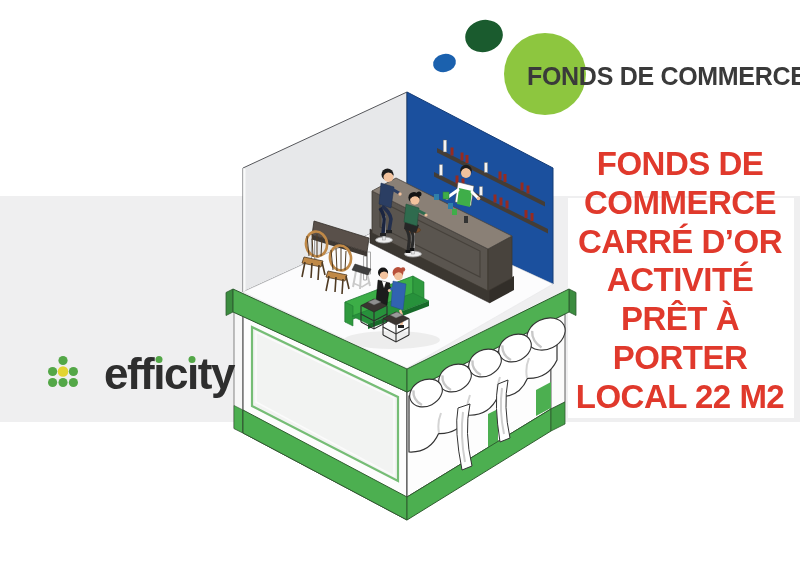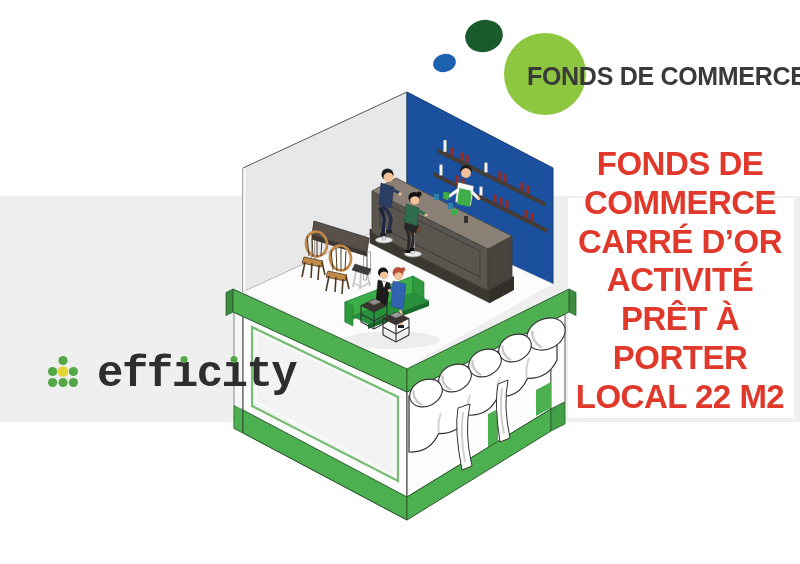--- a/index.html
+++ b/index.html
@@ -13,21 +13,21 @@
     position:absolute;left:556px;top:145px;width:248px;text-align:center;
     color:#E0392C;font-weight:700;font-size:33px;line-height:38.8px;letter-spacing:-0.5px;white-space:nowrap;
   }
   .badge-circle{position:absolute;left:504px;top:33px;width:82px;height:82px;border-radius:50%;background:#8DC63F;}
   .badge-dot-darkgreen{position:absolute;left:465px;top:20px;width:38px;height:32px;border-radius:50%;background:#1A5B2E;transform:rotate(-14deg);}
   .badge-dot-blue{position:absolute;left:433px;top:54px;width:23px;height:18px;border-radius:50%;background:#1B61AE;transform:rotate(-12deg);}
   .badge-title{
     position:absolute;left:527px;top:62px;color:#3A3A3A;font-weight:700;font-size:25px;
     letter-spacing:-0.3px;white-space:nowrap;
   }
-  .logo{position:absolute;left:48px;top:352px;display:flex;align-items:flex-end;gap:19px;font-family:Liberation Mono, monospace;}
+  .logo{position:absolute;left:48px;top:352px;display:flex;align-items:flex-end;gap:26px;}
   .logo-dots{margin-bottom:3px;}
   .logo-text{
     font-size:44px;font-weight:700;color:#2E2E2E;letter-spacing:-1.5px;line-height:1;
     white-space:nowrap;
   }
   .gi{position:relative;display:inline-block;}
   .gi::after{
     content:'';position:absolute;top:4px;left:50%;transform:translateX(-50%);
     width:7px;height:7px;border-radius:50%;background:#53A747;
   }

